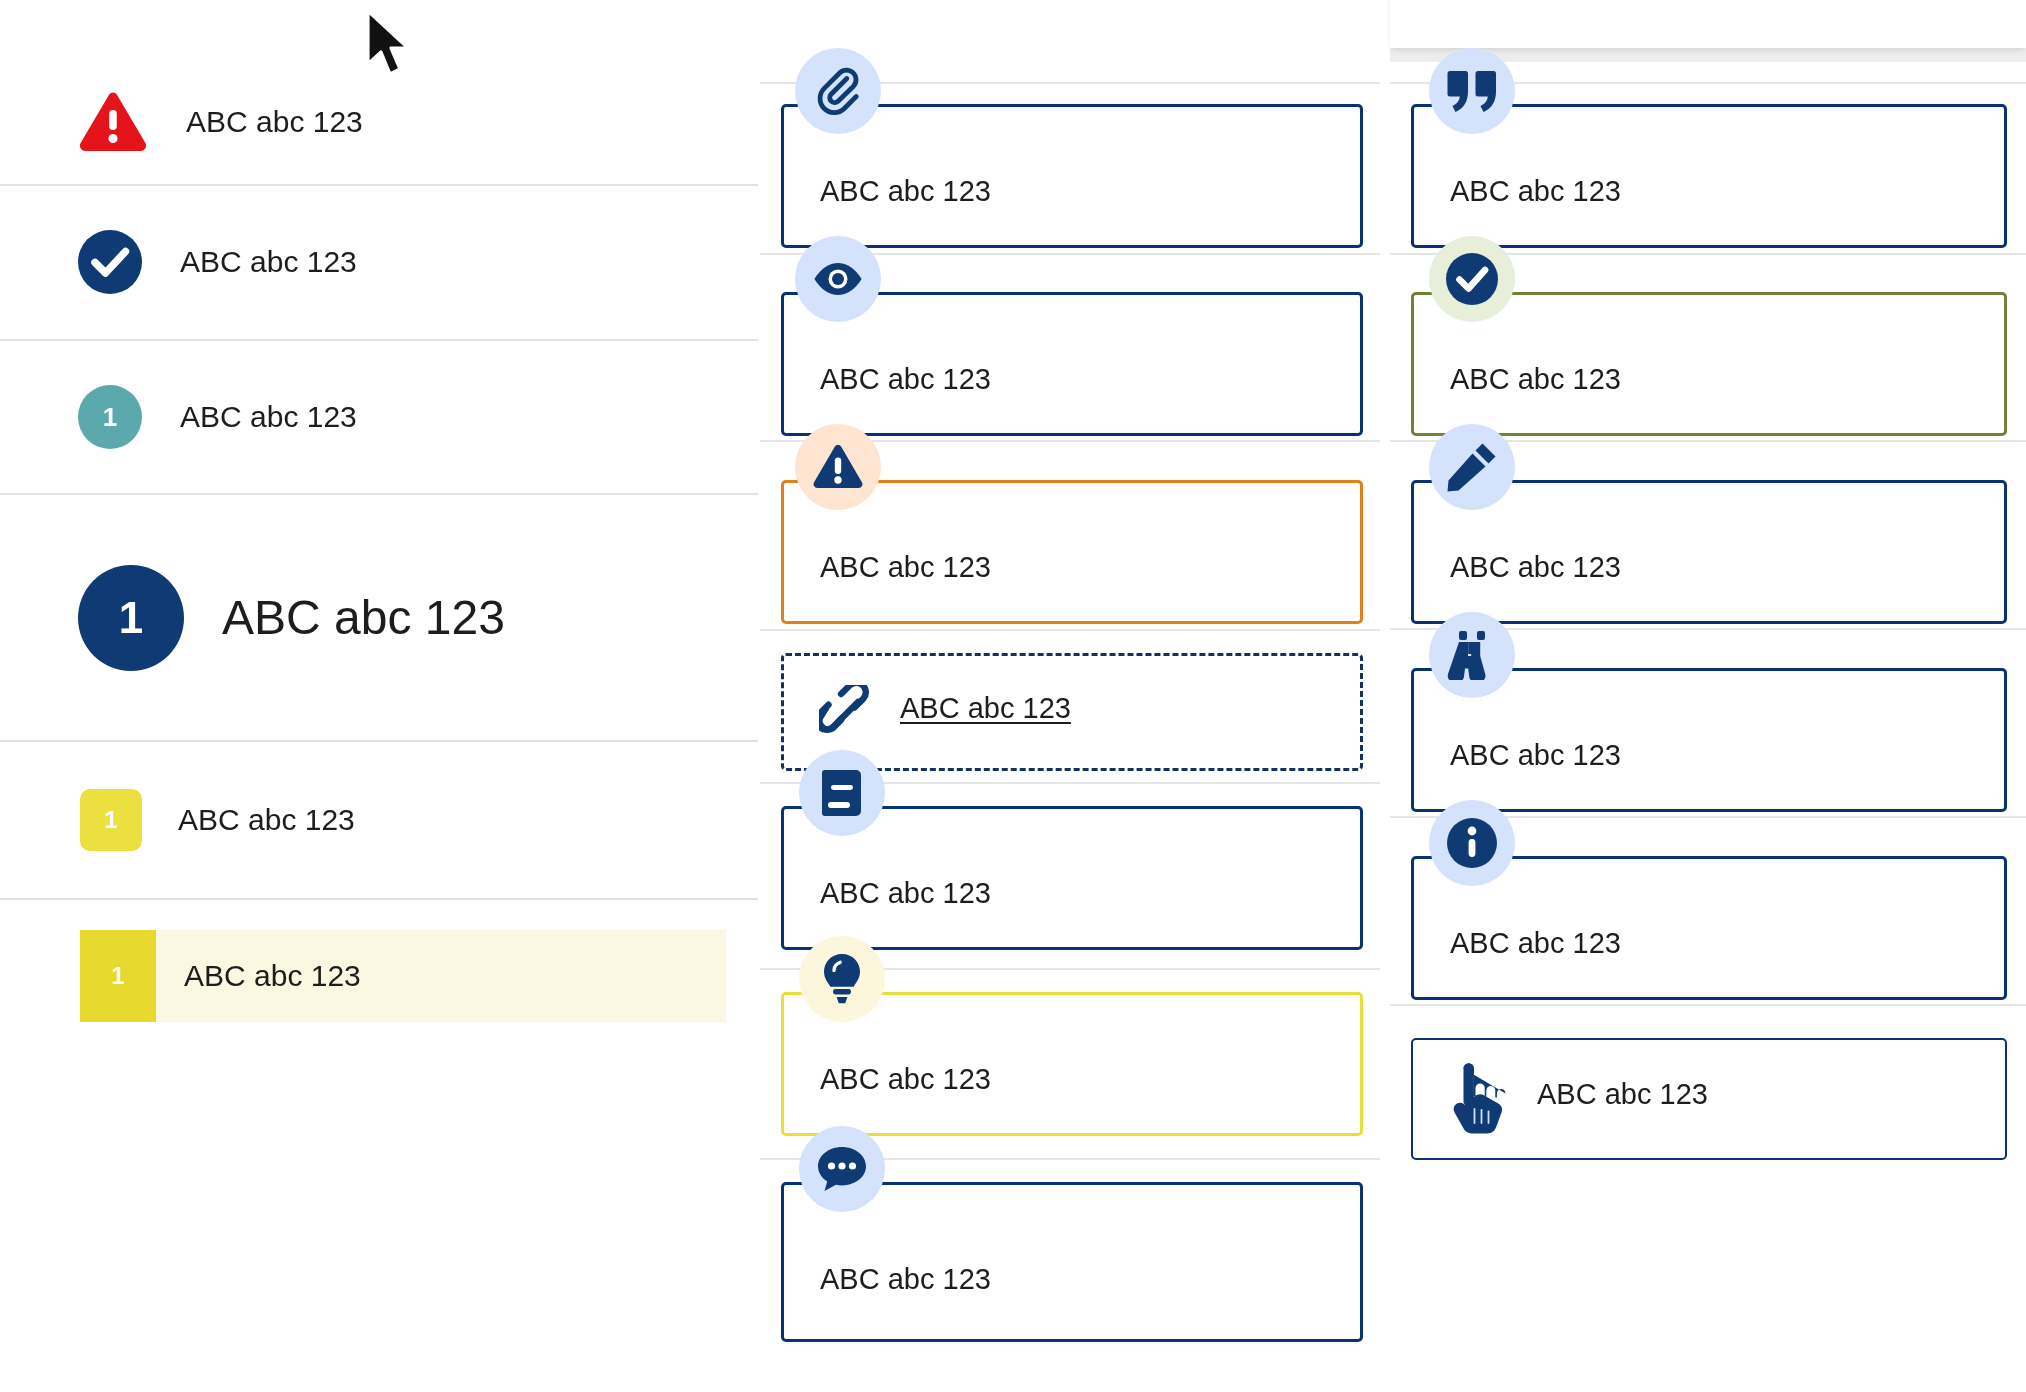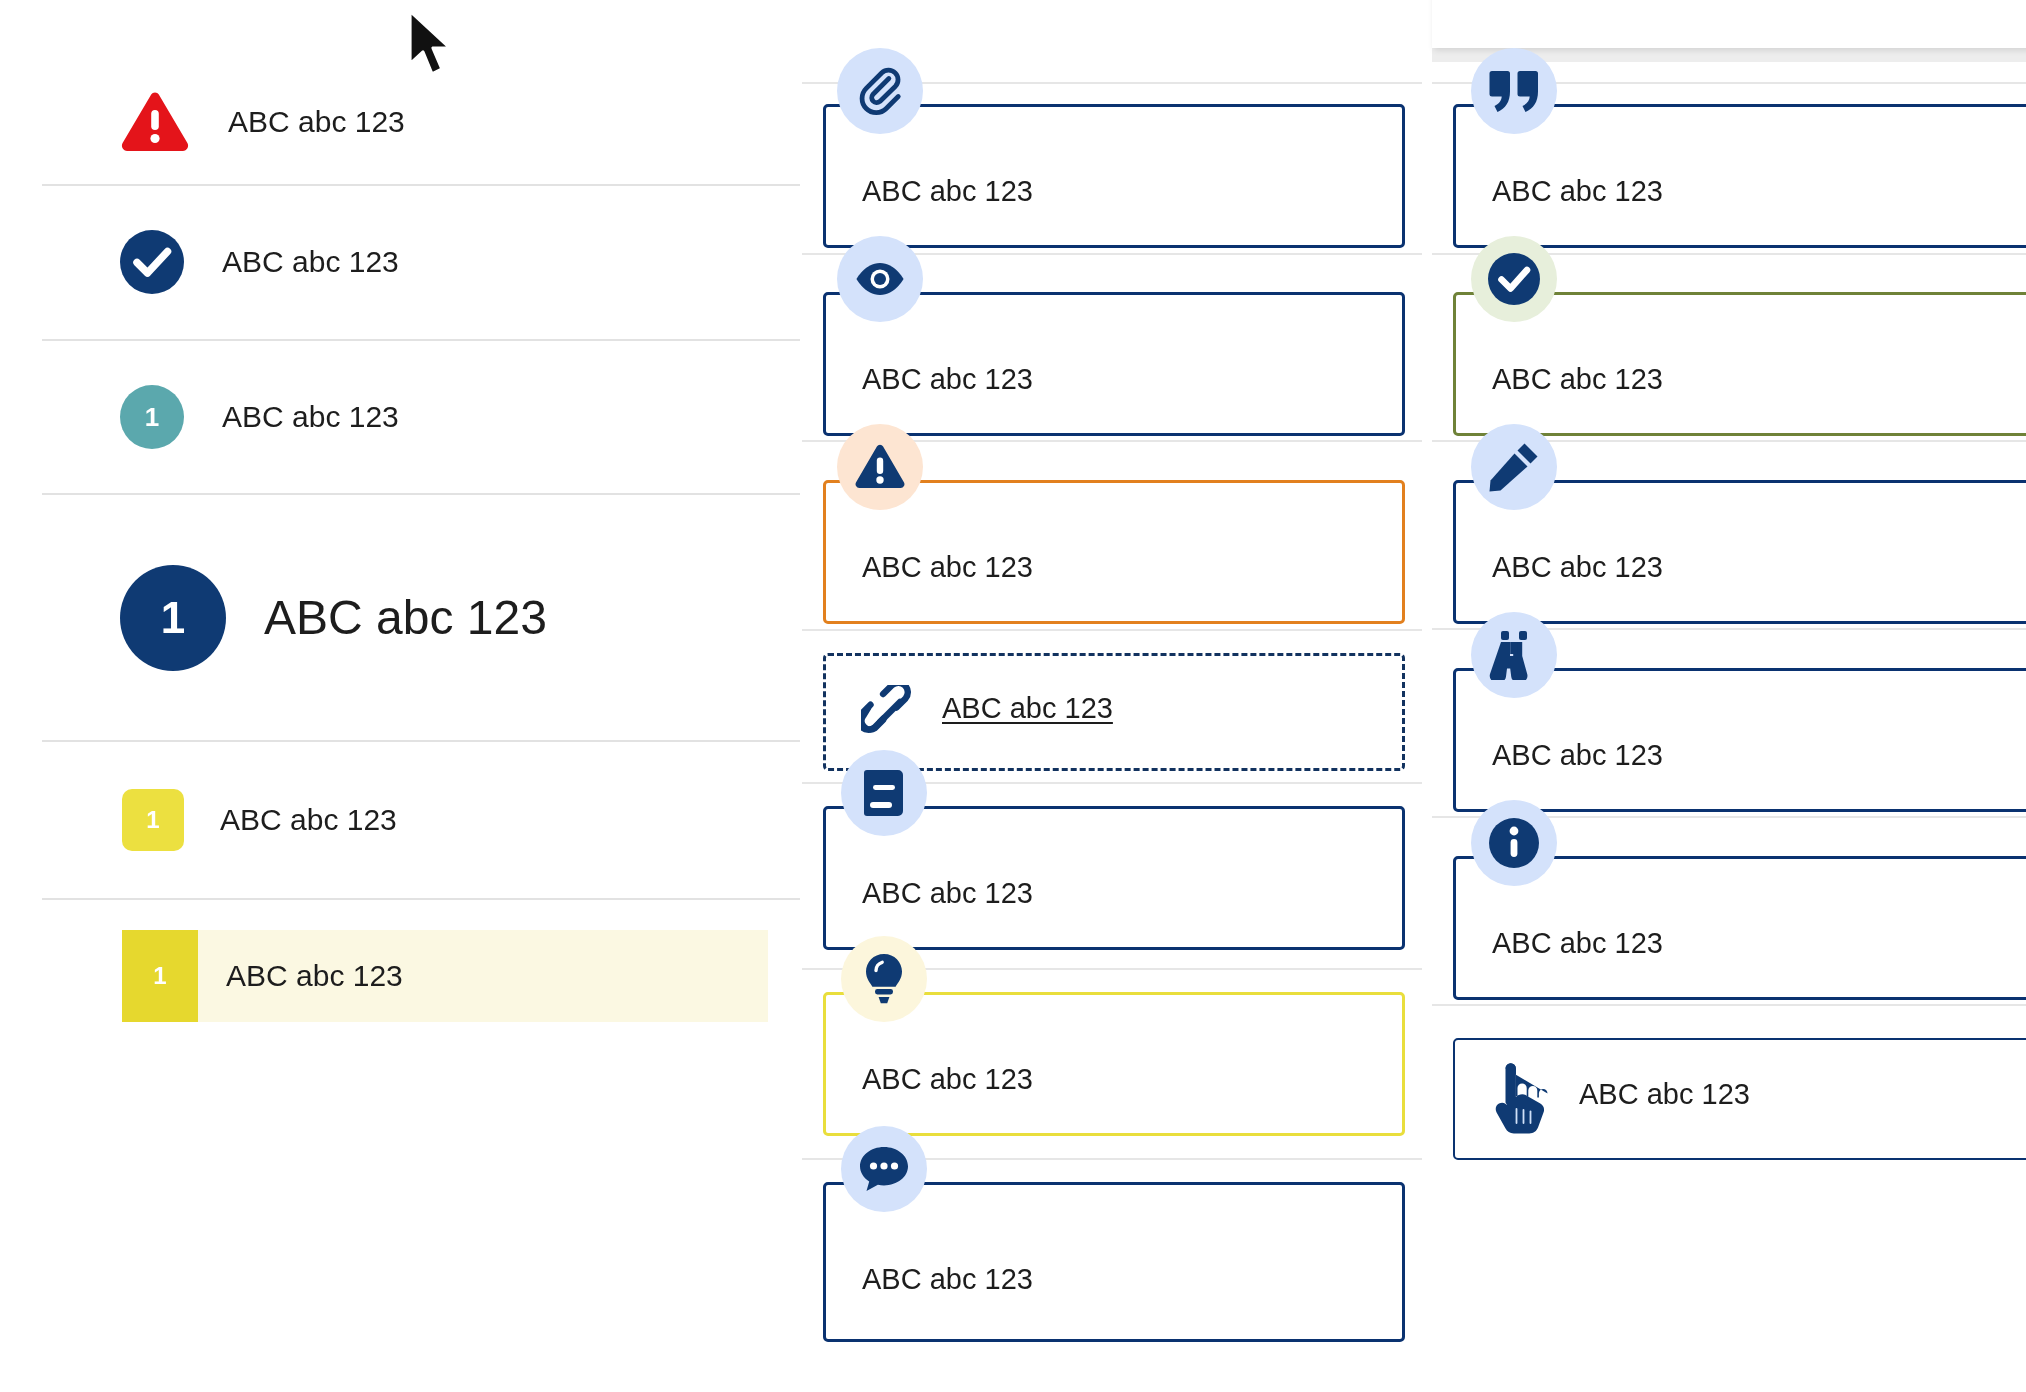--- a/index.html
+++ b/index.html
@@ -6,21 +6,21 @@
   body{
     width:2026px;height:1392px;
     background:#ffffff;
     font-family:"Liberation Sans", sans-serif;
     color:#1a1a1a;
     overflow:hidden;
     position:relative;
   }
 
   
-  #root{position:absolute;inset:0;margin-left:42px;}
+  #root{position:absolute;inset:0;}
 
   
   #left-col{
     position:absolute;left:0;top:0;width:758px;height:1392px;
     box-sizing:border-box;
   }
   .left-row{
     position:relative;
     display:flex;align-items:center;
     box-sizing:border-box;

